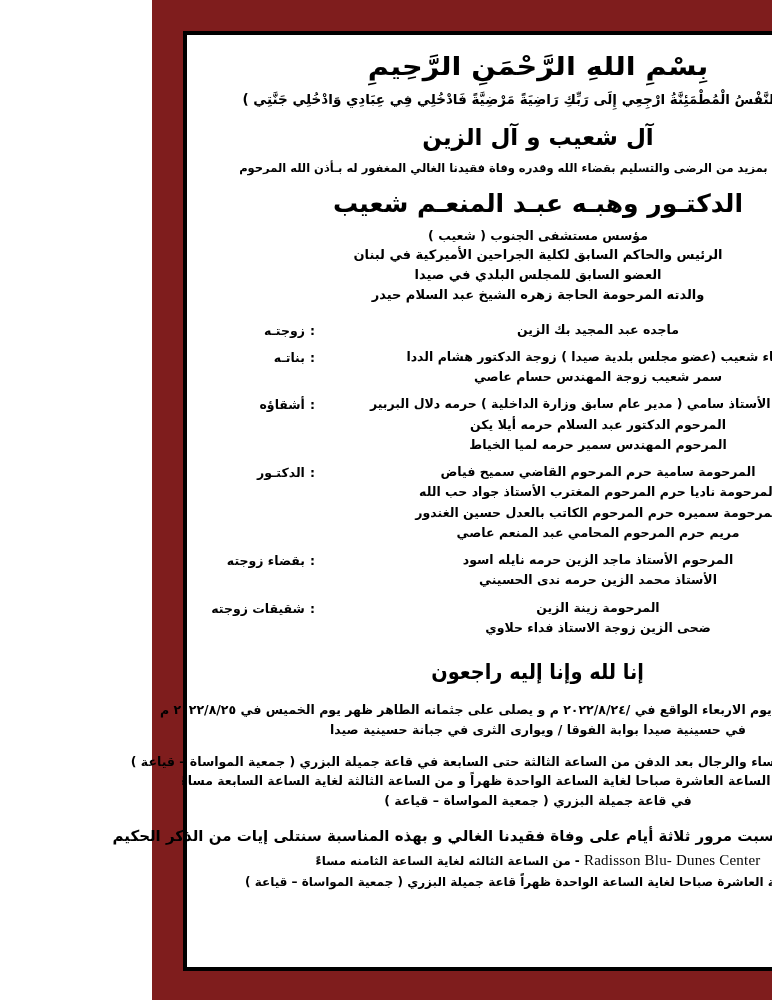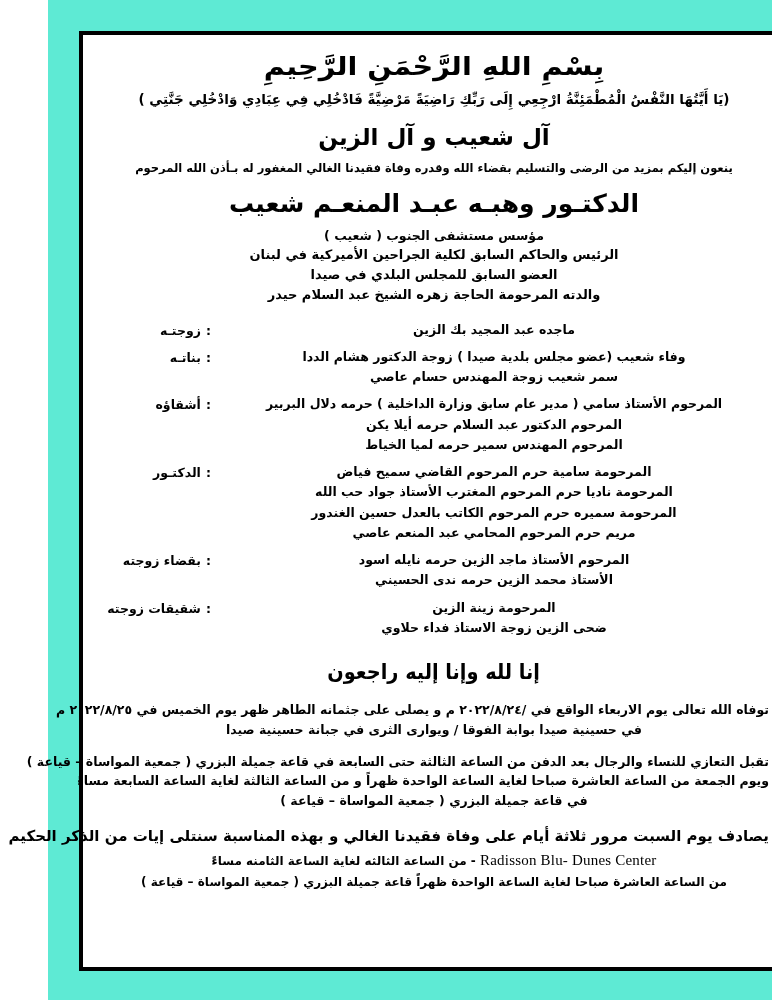--- a/index.html
+++ b/index.html
@@ -12,23 +12,23 @@
   body {
     width: 772px;
     height: 1000px;
     font-family: "DejaVu Sans", "Liberation Sans", sans-serif;
     color: #000000;
     overflow: hidden;
   }
 
   .page {
     position: relative;
-    width: 724px;
+    width: 620px;
     height: 1000px;
-    background: #5eead4;
+    background: #7f1d1d;
   }
 
   .frame {
     position: absolute;
     left: 31px;
     top: 31px;
     width: 710px;
     height: 940px;
     border: 4px solid #000000;
     background: #ffffff;

